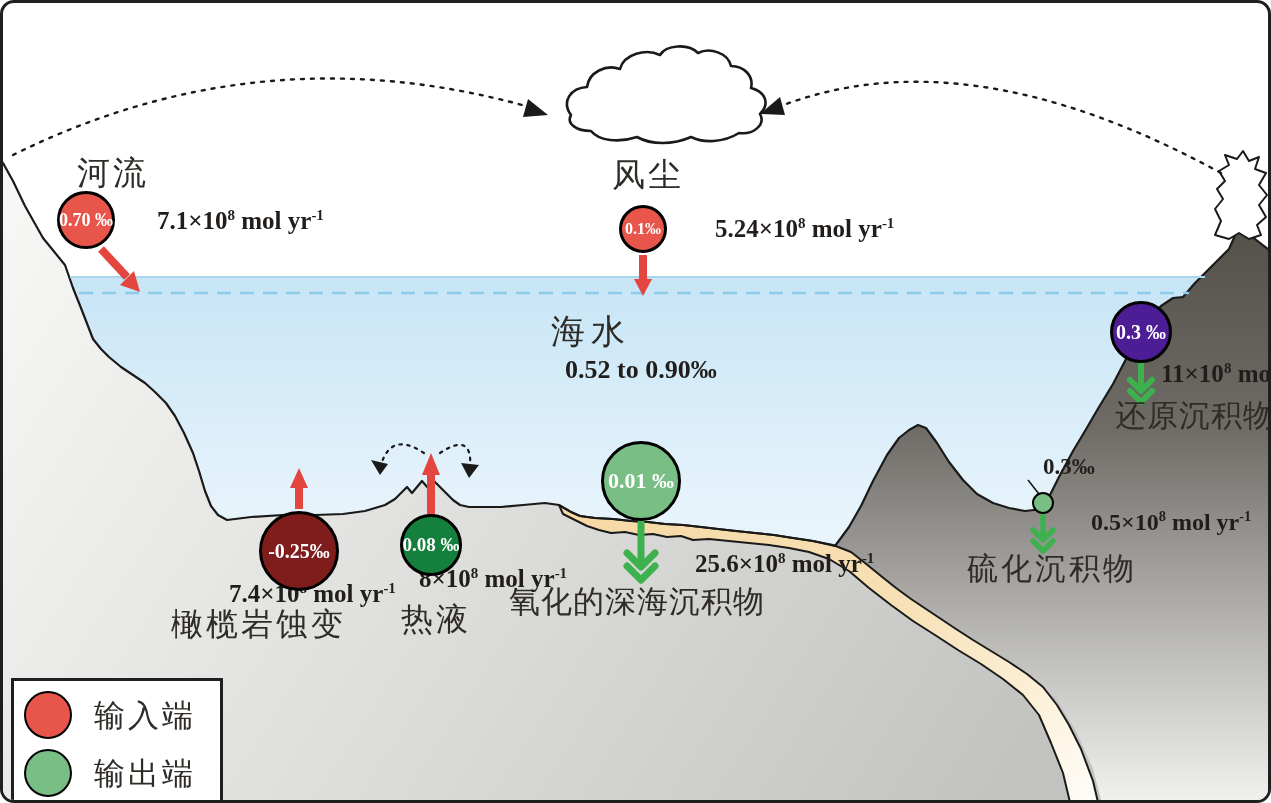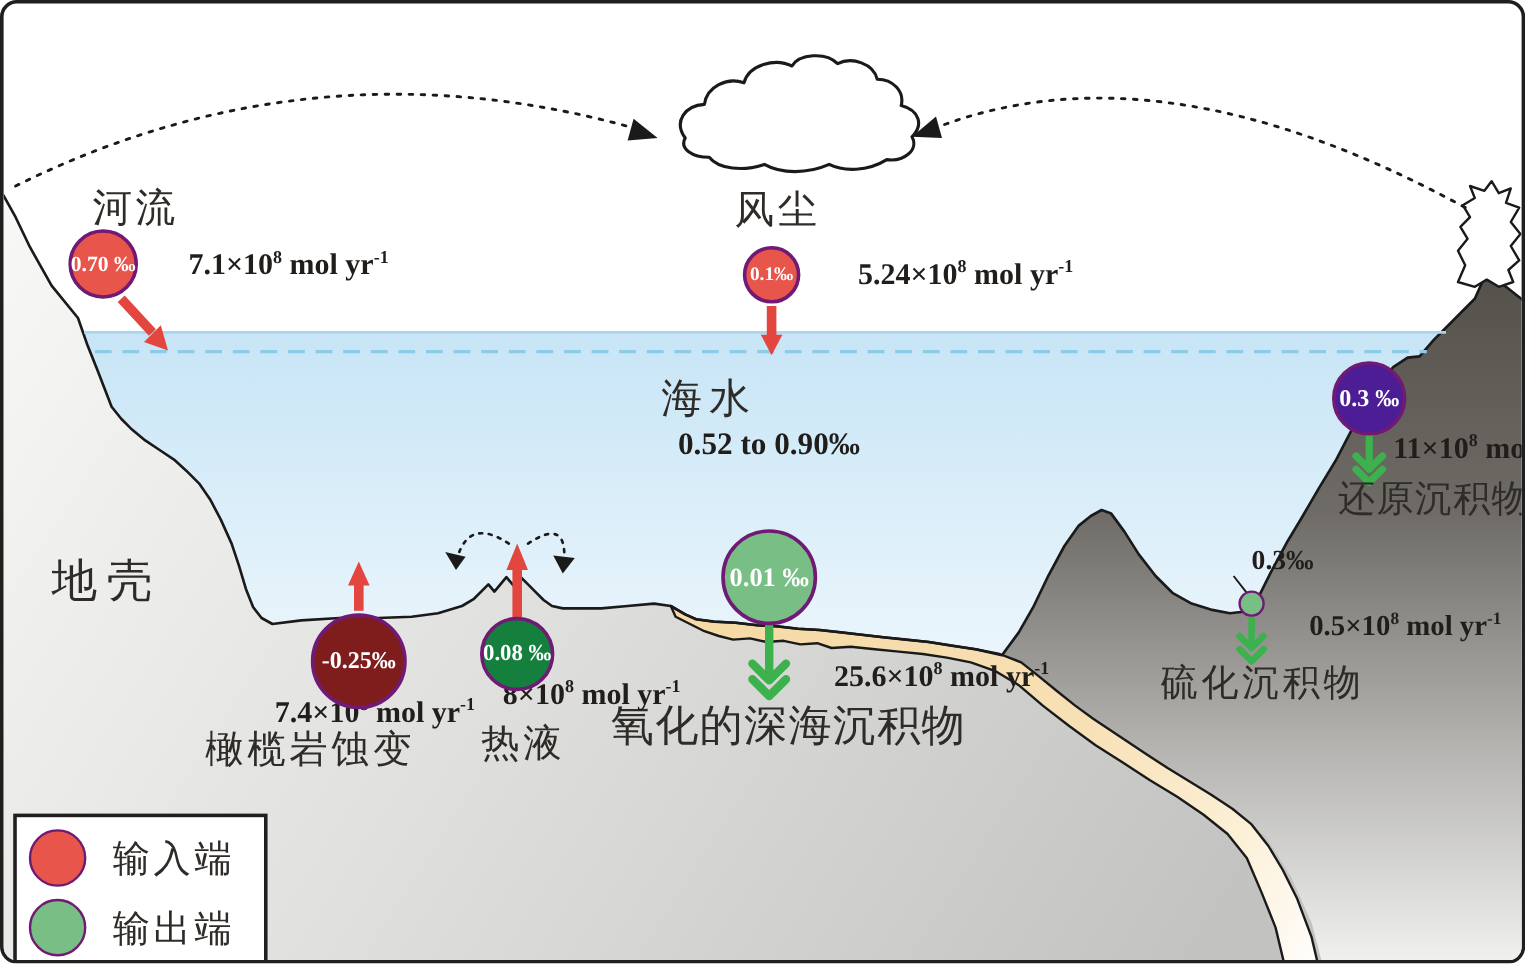--- a/index.html
+++ b/index.html
@@ -13,21 +13,21 @@
   .cn {
     position:absolute; color:#2f2c28; white-space:nowrap;
     font-family:"Liberation Serif", serif; letter-spacing:3px;
   }
   .flux {
     position:absolute; color:#211d1b; font-weight:700; font-size:25px;
     white-space:nowrap; font-family:"Liberation Serif", serif;margin-left:40px;
   }
   .flux sup { font-size:0.60em; }
   .bubble {
-    position:absolute; border-radius:50%; border:3px solid #701a75;
+    position:absolute; border-radius:50%; border:3px solid #000000;
     display:flex; align-items:center; justify-content:center;
     color:#ffffff; font-weight:700; white-space:nowrap; box-sizing:border-box;
     font-family:"Liberation Serif", serif;
   }
   .legend-box {
     position:absolute; left:8px; top:675px; width:212px; height:132px;
     background:#ffffff; border:3px solid #1f1f1f; box-sizing:border-box; z-index:6;
   }
   .z5 { z-index:5; }
 </style>
@@ -141,24 +141,23 @@
     <span>0.01 ‰</span>
   </div>
   <div class="bubble z5" style="left:1029px; top:489px; width:22px; height:22px; background:#79bf85; border-width:2px;"></div>
   <div class="bubble z5" style="left:1107px; top:298px; width:62px; height:62px; background:#4c1d95; font-size:20px;">
     <span>0.3 ‰</span>
   </div>
 
   <div class="cn" style="left:74px;  top:148px; font-size:33px;">河流</div>
   <div class="cn" style="left:609px; top:150px; font-size:33px;">风尘</div>
   <div class="cn" style="left:548px; top:306px; font-size:34px; letter-spacing:6px;">海水</div>
-  <div class="cn" style="left:40px;  top:456px; font-size:38px; letter-spacing:8px;">地壳</div>
   <div class="cn" style="left:168px; top:600px; font-size:32px;">橄榄岩蚀变</div>
   <div class="cn" style="left:398px; top:595px; font-size:32px;">热液</div>
-  <div class="cn" style="left:506px; top:578px; font-size:36px; letter-spacing:1px;">氧化的深海沉积物</div>
+  <div class="cn" style="left:506px; top:578px; font-size:31px; letter-spacing:1px;">氧化的深海沉积物</div>
   <div class="cn" style="left:964px; top:545px; font-size:31px;">硫化沉积物</div>
   <div class="cn" style="left:1112px; top:392px; font-size:31px; letter-spacing:1px;">还原沉积物</div>
 
   <div class="flux" style="left:522px; top:352px; font-size:26px;">0.52 to 0.90‰</div>
 
   <div class="flux" style="left:114px; top:204px;">
     <span>7.1×10</span><sup>8</sup><span> mol yr</span><sup>-1</sup>
   </div>
   <div class="flux" style="left:672px; top:212px;">
     <span>5.24×10</span><sup>8</sup><span> mol yr</span><sup>-1</sup>

